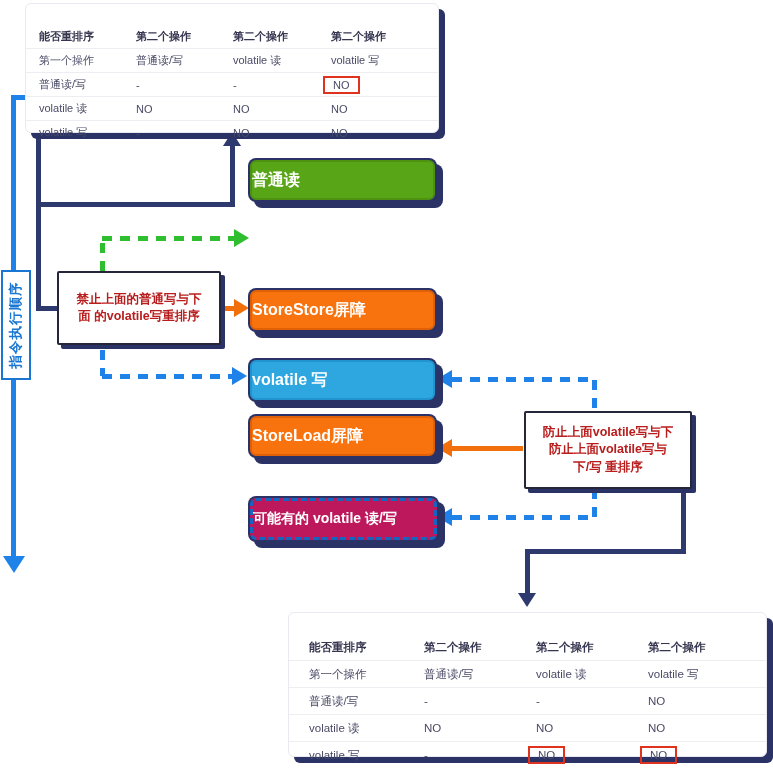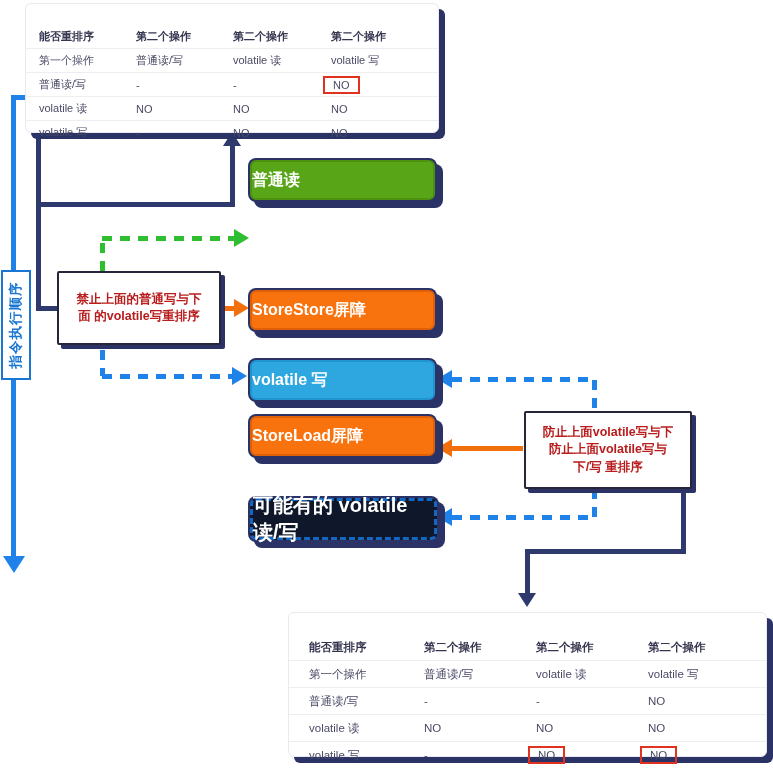--- a/index.html
+++ b/index.html
@@ -26,21 +26,21 @@
   .tcell{white-space:nowrap;overflow:hidden;}
   .redbox{display:inline-block;border:2px solid #e0331f;padding:1px 8px;margin-left:-8px;}
 
   
   .fbox{position:absolute;left:250px;width:181px;height:36px;border-radius:6px;z-index:3;
         display:flex;align-items:center;justify-content:flex-start;color:#fff;font-weight:bold;
         font-size:16px;box-shadow:0 0 0 2px #2a3266,6px 6px 0 2px #2a3266;}
   .green{background:#58a618;border:2px solid #4c9110;}
   .orangebox{background:#f8730d;border:2px solid #e06008;}
   .bluebox{background:#2ea7e0;border:2px solid #1f94cf;}
-  .bluedash{background:#0f172a;border:3px dashed #1566c0;font-size:20px;}
+  .bluedash{background:#be185d;border:3px dashed #1566c0;font-size:14px;}
 
   
   .callout{position:absolute;background:#fff;border:2px solid #26263a;border-radius:2px;z-index:5;
            box-shadow:4px 4px 0 #2a3266;display:flex;align-items:center;justify-content:center;
            text-align:center;font-size:12.5px;font-weight:bold;color:#b91c1c;line-height:1.4;
            padding:4px 16px;}
 
   
   .vlabel{position:absolute;left:1px;top:270px;width:26px;height:106px;background:#fff;
           border:2px solid #1976d2;z-index:6;}

